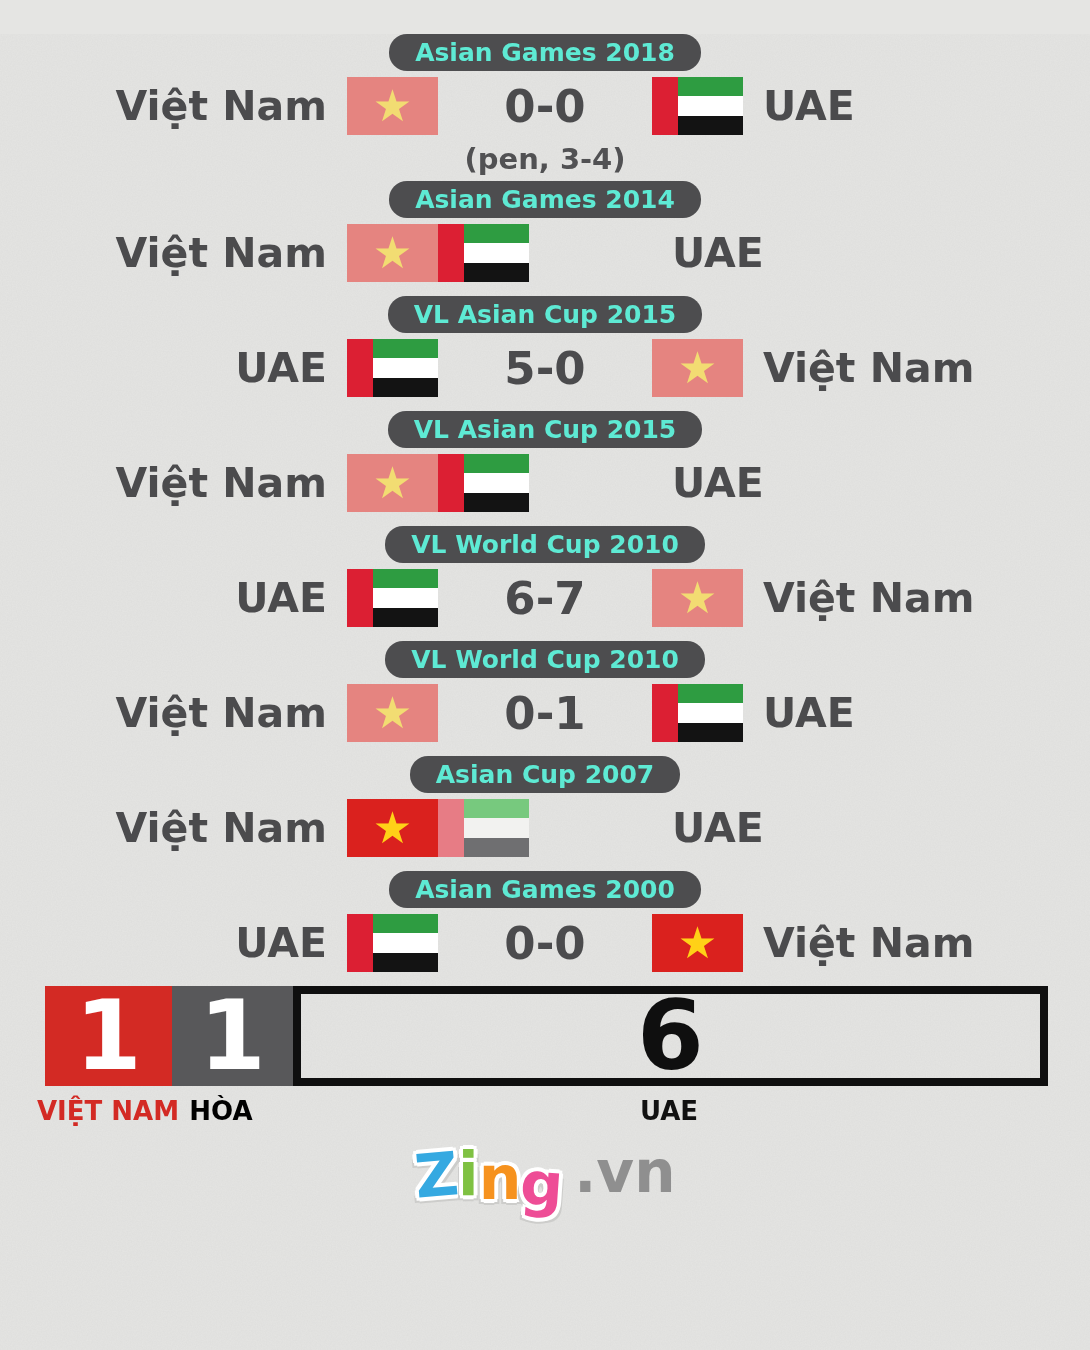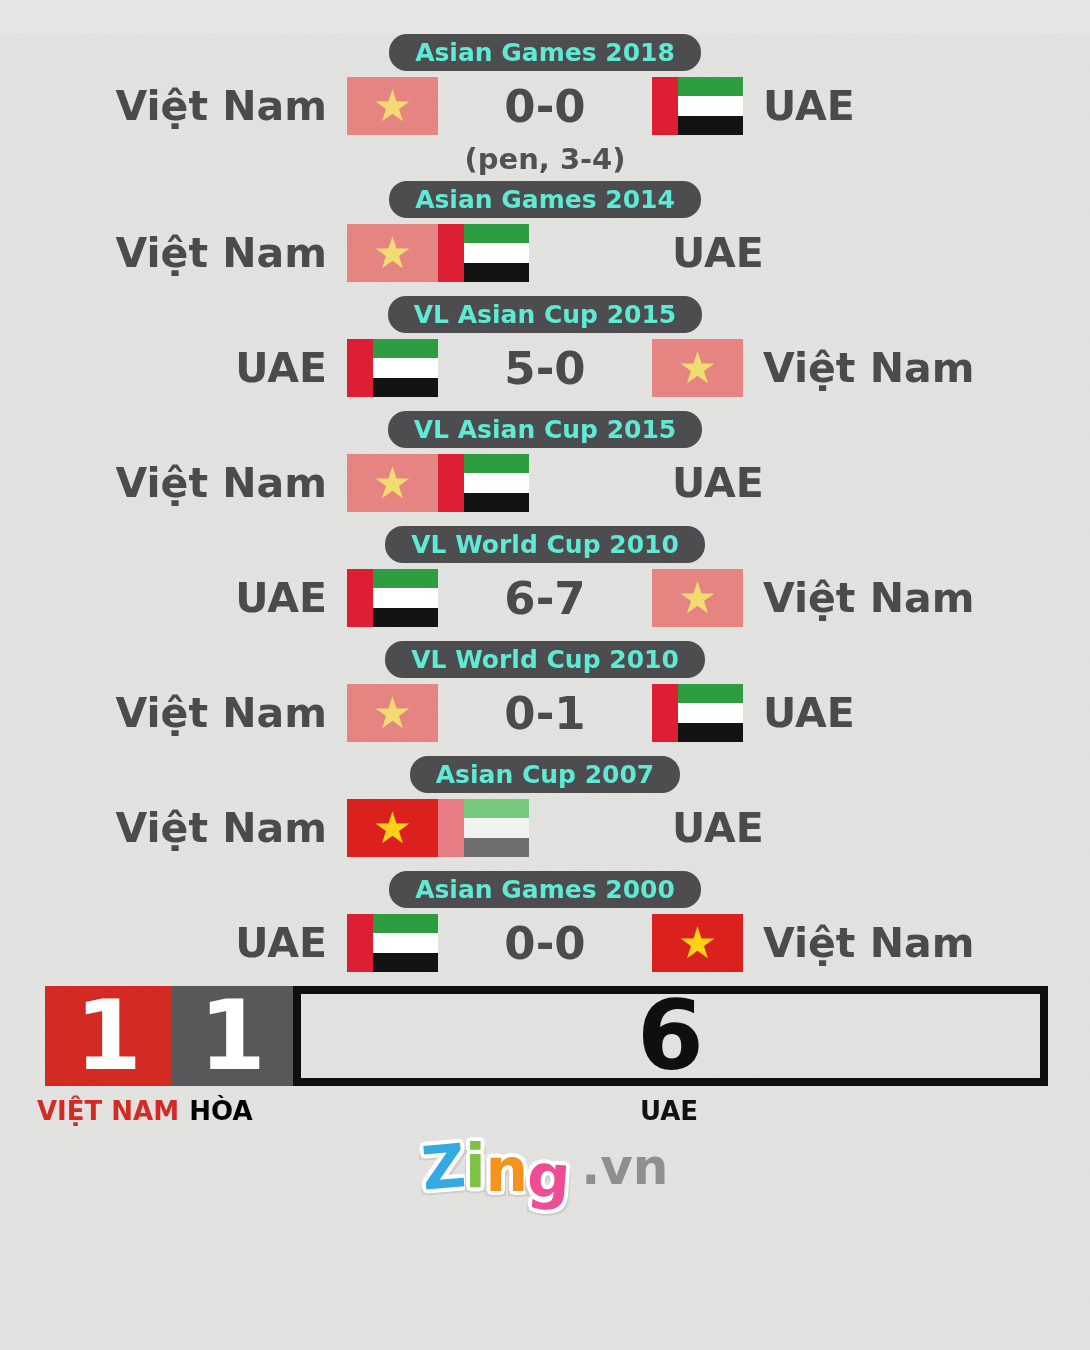--- a/index.html
+++ b/index.html
@@ -110,21 +110,21 @@
     font-size: 60px; font-weight: bold; line-height: 1;
     text-shadow:
       -4px 0 0 #ffffff, 4px 0 0 #ffffff, 0 -4px 0 #ffffff, 0 4px 0 #ffffff,
       -3px -3px 0 #ffffff, 3px -3px 0 #ffffff, -3px 3px 0 #ffffff, 3px 3px 0 #ffffff,
       -5px 5px 0 #cdcdcb, 5px 5px 0 #cdcdcb, 0 6px 0 #cdcdcb;
   }
   .zl.z { color: #35a9e1; transform: rotate(-5deg) translateY(-2px); }
   .zl.i { color: #7fc142; transform: translateY(-3px); }
   .zl.n { color: #f6921e; transform: translateY(1px); }
   .zl.g { color: #ee4d96; transform: rotate(4deg) translateY(7px); }
-  .dotvn { font-size: 50px; font-weight: bold; color: #8f8f8f; margin-left: 10px; vertical-align: 6px; }
+  .dotvn { font-size: 58px; font-weight: bold; color: #8f8f8f; margin-left: 10px; vertical-align: 6px; }
 </style>
 </head>
 <body>
 
 <div class="page">
 
   <svg class="texture" xmlns="http://www.w3.org/2000/svg">
     <filter id="paperNoise">
       <feTurbulence type="fractalNoise" baseFrequency="0.8" numOctaves="2" stitchTiles="stitch"></feTurbulence>
       <feColorMatrix type="matrix" values="0 0 0 0 0.42  0 0 0 0 0.42  0 0 0 0 0.42  0 0 0 0.13 0"></feColorMatrix>

